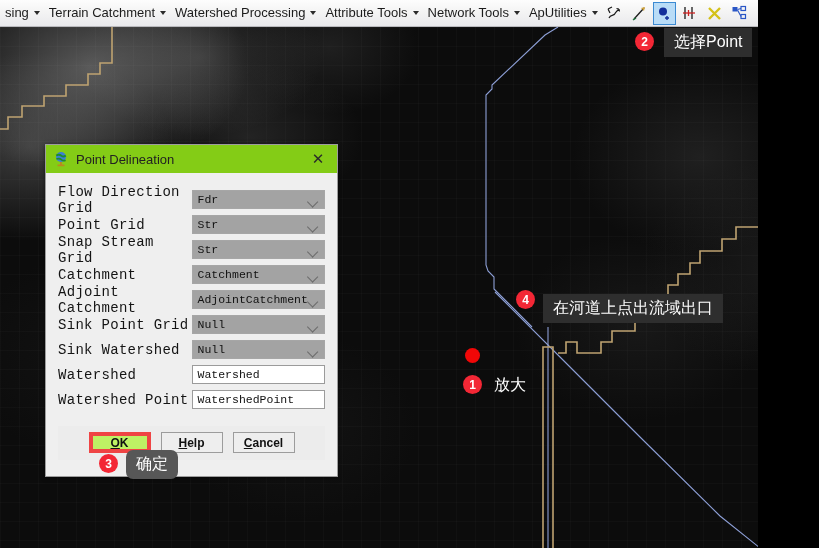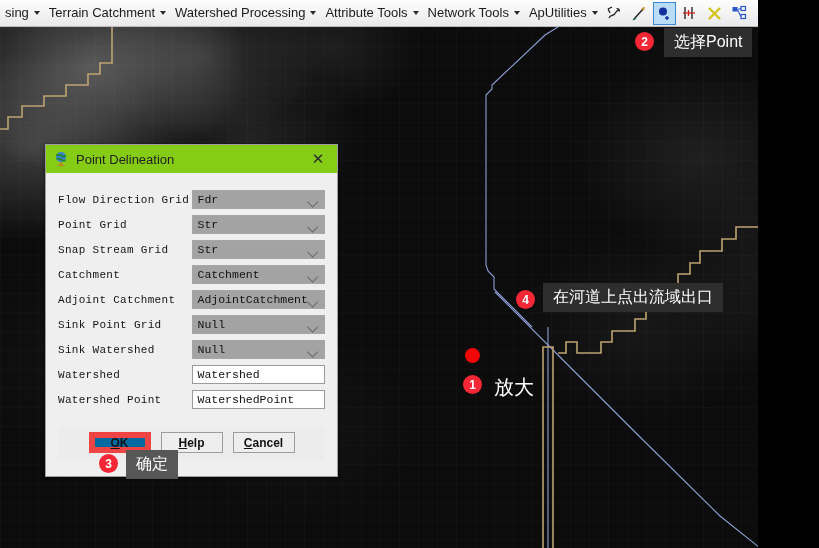--- a/index.html
+++ b/index.html
@@ -122,34 +122,34 @@
     font-size: 12px;
     font-weight: bold;
     display: flex;
     align-items: center;
     justify-content: center;
     line-height: 1;
   }
   .anno-label {
     position: absolute;
     color: #ffffff;
-    font-size: 20px;
+    font-size: 16px;
     line-height: 1;
     white-space: nowrap;
   }
   .anno-tip {
     position: absolute;
     background: #2e2e2e;
     color: #fdfdfd;
     font-size: 16px;
     padding: 5px 10px 6px 10px;
     white-space: nowrap;
     line-height: 1.1;
   }
-  .anno-tip.gray { background: #575757; }
+  .anno-tip.gray { background: #575757; border-radius: 7px; }
 
   
   #dialog {
     position: absolute;
     left: 45px; top: 144px;
     width: 293px;
     background: #efefef;
     border: 1px solid #9d9d9d;
     box-shadow: 0 1px 4px rgba(0,0,0,0.55);
     box-sizing: border-box;
@@ -183,21 +183,21 @@
   }
   .frow {
     display: flex;
     align-items: center;
     height: 25px;
     margin-bottom: 0px;
   }
   .flabel {
     width: 135px;
     font-family: "Liberation Mono", monospace;
-    font-size: 11px;
+    font-size: 14px;
     color: #141414;
     letter-spacing: 0.3px;
   }
   .fctl {
     width: 133px;
     height: 19px;
     box-sizing: border-box;
     font-family: "Liberation Mono", monospace;
     font-size: 11.5px;
     color: #111;
@@ -238,22 +238,22 @@
     background: #eeeeee;
     border: 1px solid #9c9c9c;
     font-size: 12px;
     color: #121212;
     display: flex;
     align-items: center;
     justify-content: center;
     font-weight: bold;
   }
   .dbtn.default {
-    border: 6px solid #ef4444;
-    background: #0369a1;
+    border: 4px solid #ef4444;
+    background: #bef264;
   }
   .dbtn u { text-underline-offset: 1px; }
 </style>
 </head>
 <body>
 
 <div id="app">
 
   <div id="menubar">
 
@@ -365,21 +365,21 @@
     </svg>
 
     <div id="point-marker"></div>
 
   </div>
 
   <div class="badge" style="left:635px; top:32px;">2</div>
   <div class="anno-tip" style="left:664px; top:28px;">选择Point</div>
 
   <div class="badge" style="left:516px; top:290px;">4</div>
-  <div class="anno-tip" style="left:543px; top:283px;">在河道上点出流域出口</div>
+  <div class="anno-tip" style="left:543px; top:294px;">在河道上点出流域出口</div>
 
   <div class="badge" style="left:463px; top:375px;">1</div>
   <div class="anno-label" style="left:494px; top:377px;">放大</div>
 
   <div id="dialog">
     <div id="dlg-titlebar">
       <svg width="16" height="16" viewBox="0 0 16 16">
         <circle cx="8" cy="6" r="5" fill="#3b7fd4"></circle>
         <path d="M3.2 4.5 Q6 3 8.4 4.8 Q10.6 6.4 12.8 4.6" stroke="#1f8a31" stroke-width="1.9" fill="none"></path>
         <path d="M3.4 8 Q6.4 6.8 8.6 8.8 Q10.4 10.4 12.6 9.2" stroke="#1f8a31" stroke-width="1.7" fill="none"></path>

